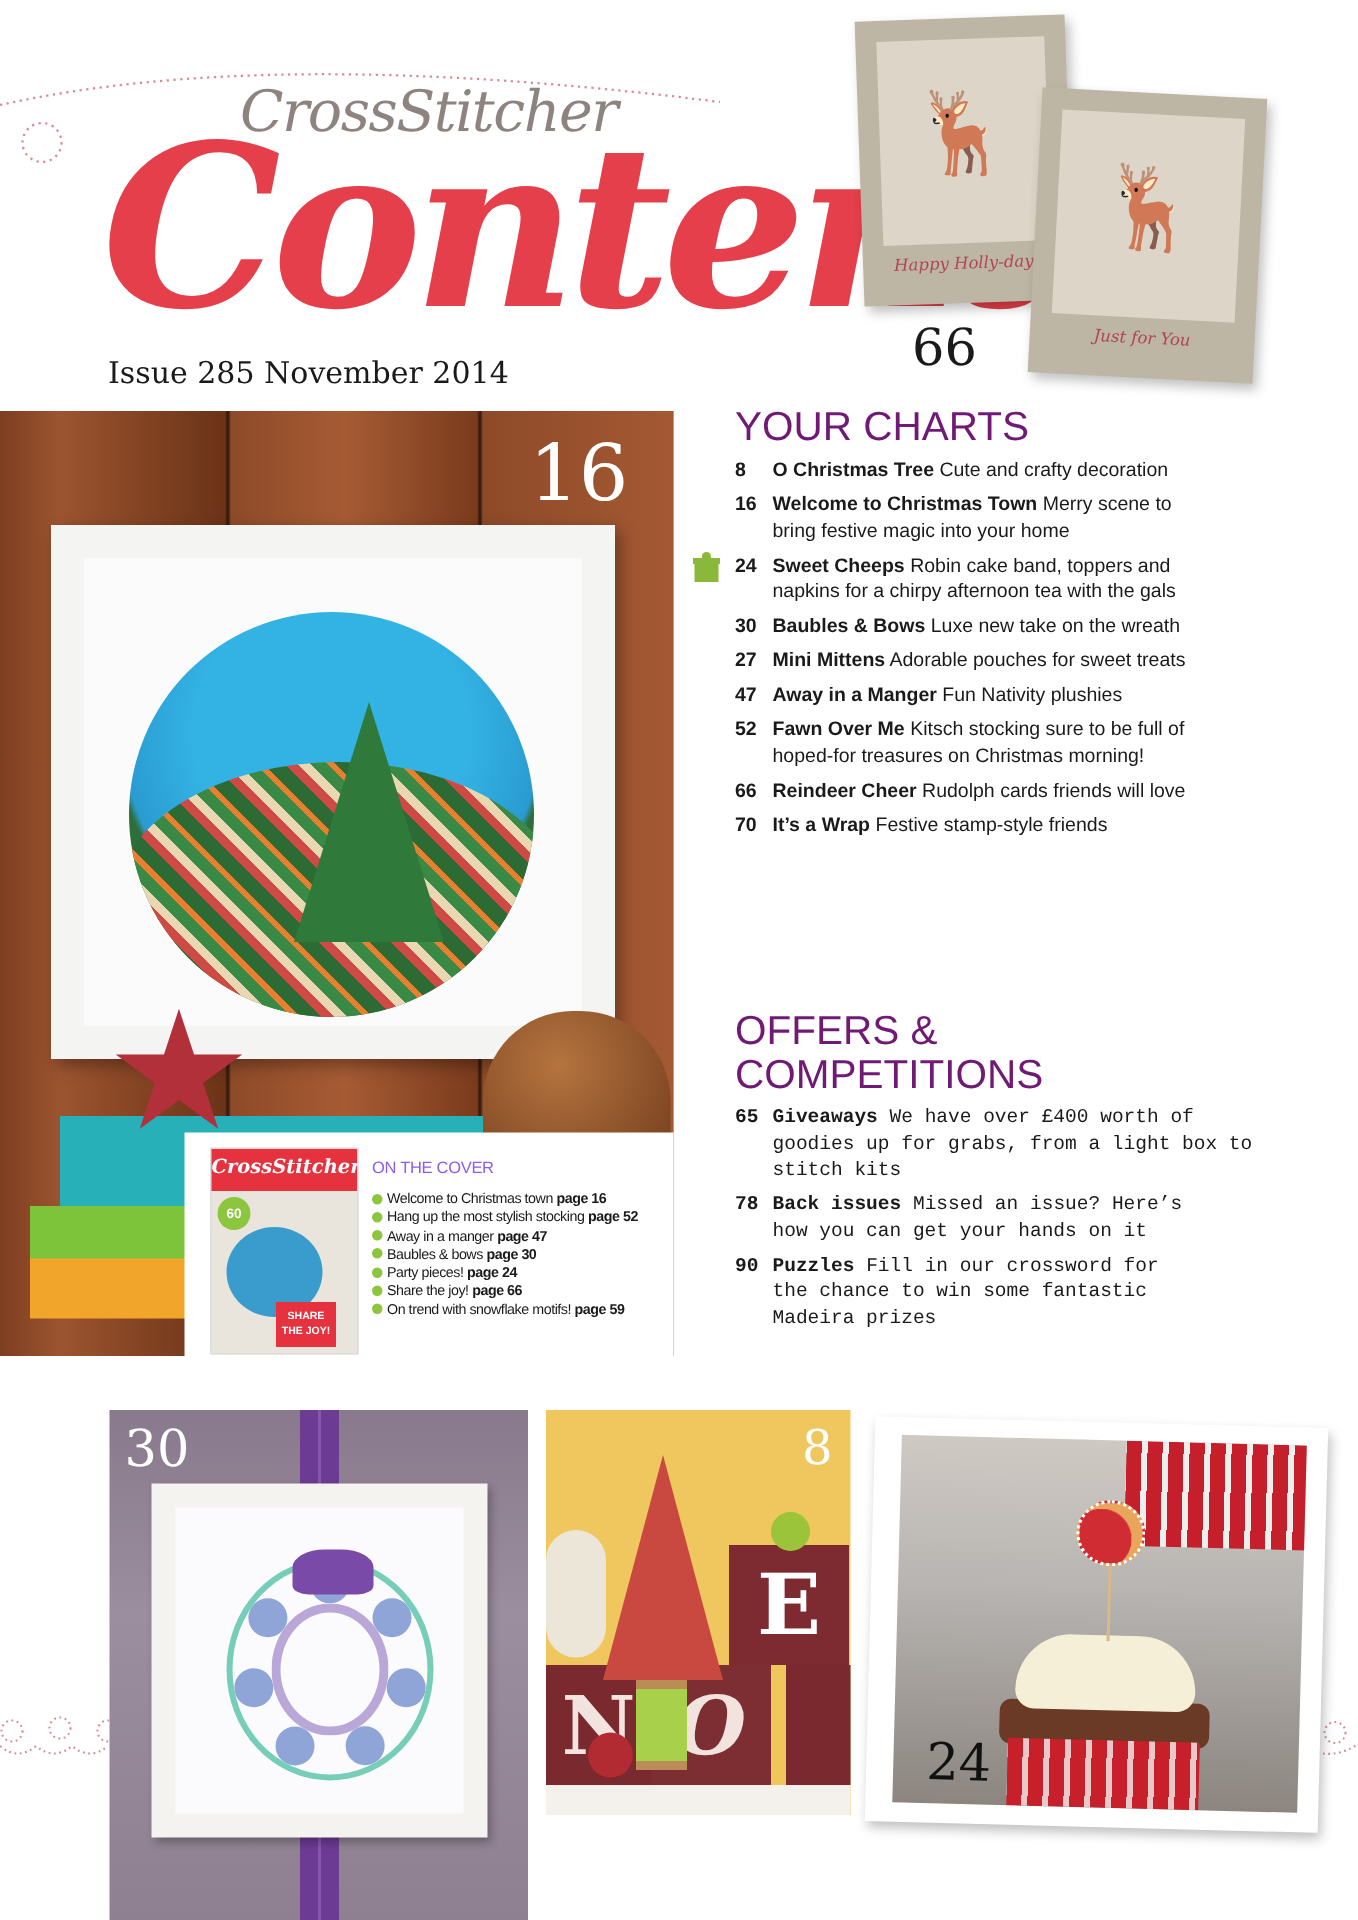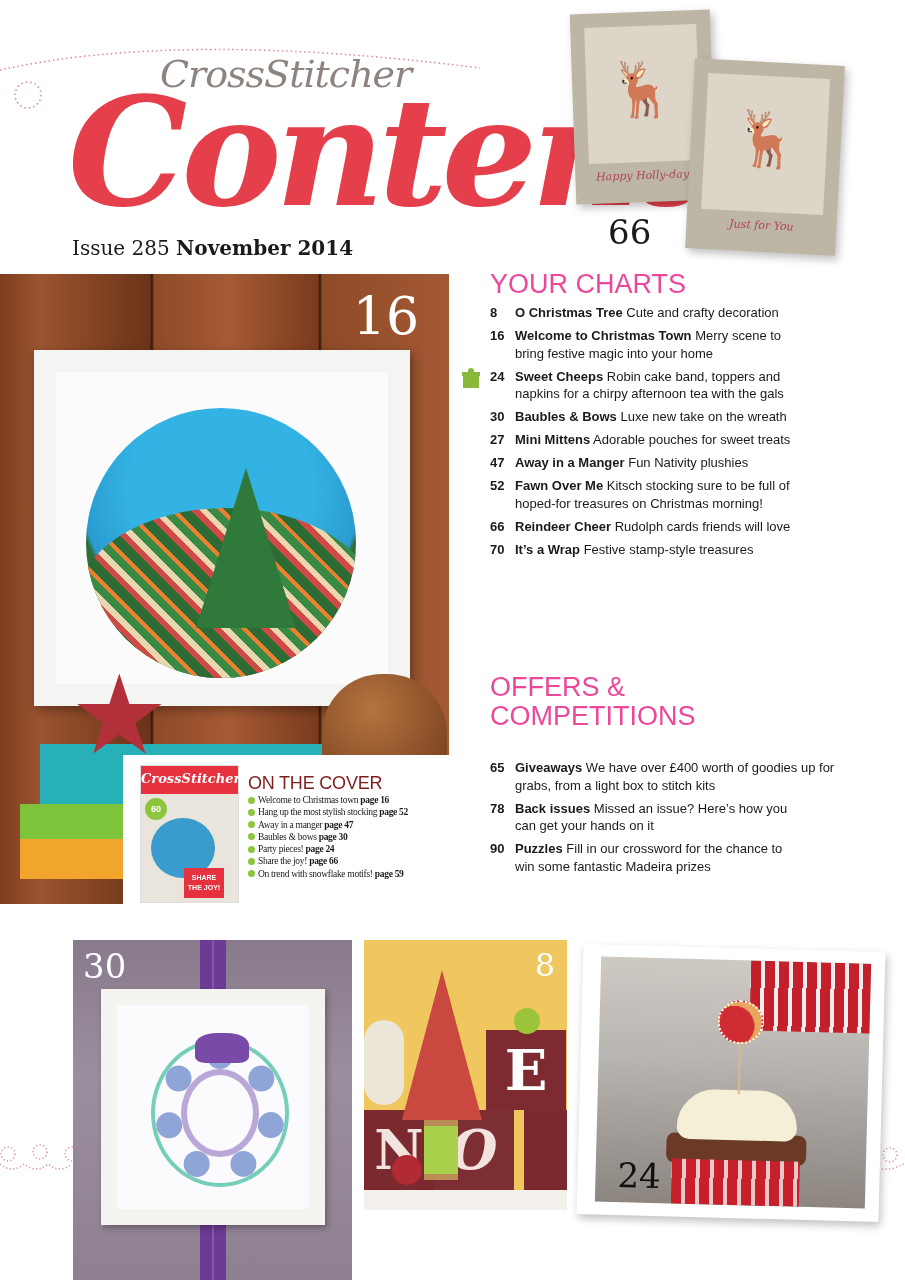--- a/index.html
+++ b/index.html
@@ -3,21 +3,21 @@
 <meta charset="utf-8">
 <style>
   * { box-sizing: border-box; margin: 0; padding: 0; }
   body { width: 905px; height: 1280px; background: #ffffff; position: relative; overflow: hidden; font-family: "Liberation Sans", "DejaVu Sans", sans-serif; color: #1a1a1a; }
 
   
   .dotted-arc { position: absolute; left: 0; top: 40px; width: 500px; height: 90px; }
   .brand { position: absolute; left: 160px; top: 52px; font-family: "DejaVu Serif", serif; font-size: 38px; color: #8d8480; letter-spacing: -1px; font-style: italic; }
   .contents-title { position: absolute; left: 68px; top: 72px; font-family: "DejaVu Serif", serif; font-style: italic; font-weight: bold; font-size: 150px; line-height: 160px; color: #e43f4a; letter-spacing: -6px; }
   .issue { position: absolute; left: 72px; top: 236px; font-family: "DejaVu Serif", serif; font-size: 20px; color: #1a1a1a; }
-  .issue b { font-weight: bold; margin-top: 36px; }
+  .issue b { font-weight: normal; margin-top: 36px; }
 
   
   .card { position: absolute; background: #bdb6a5; box-shadow: 3px 4px 8px rgba(0,0,0,0.25); }
   .card .inner { position: absolute; background: #ddd6c8; }
   .card .caption { position: absolute; left: 0; right: 0; text-align: center; font-family: "DejaVu Serif", serif; font-style: italic; font-size: 11px; color: #b24456; }
   .card1 { left: 573px; top: 12px; width: 140px; height: 190px; transform: rotate(-2deg); }
   .card2 { left: 690px; top: 62px; width: 150px; height: 190px; transform: rotate(3deg); }
   .deer { position: absolute; font-size: 54px; line-height: 1; color: #a46a3e; }
   .page-66 { position: absolute; left: 608px; top: 212px; font-family: "DejaVu Serif", serif; font-size: 34px; color: #1a1a1a; }
 
@@ -35,28 +35,28 @@
   .star-red { position: absolute; left: 70px; top: 386px; font-size: 110px; line-height: 1; color: #b2303a; }
   .teddy { position: absolute; left: 322px; top: 400px; width: 125px; height: 90px; border-radius: 60px 60px 10px 10px; background: radial-gradient(circle at 40% 40%, #b5743f, #7a4220); }
 
   
   .cover-box { position: absolute; left: 123px; top: 755px; width: 326px; height: 150px; background: #ffffff; }
   .mag-thumb { position: absolute; left: 17px; top: 10px; width: 99px; height: 138px; background: #e9e4dc; border: 1px solid #ddd; }
   .mag-thumb .mag-head { position: absolute; left: 0; top: 0; right: 0; height: 28px; background: #e5323e; color: #fff; font-family: "DejaVu Serif", serif; font-style: italic; font-weight: bold; font-size: 13px; text-align: center; line-height: 26px; }
   .mag-thumb .badge84 { position: absolute; left: 4px; top: 32px; width: 22px; height: 22px; border-radius: 50%; background: #8cc63f; color: #fff; font-size: 9px; font-weight: bold; text-align: center; line-height: 22px; }
   .mag-thumb .mag-circle { position: absolute; left: 10px; top: 52px; width: 64px; height: 60px; border-radius: 50%; background: #3a9ccd; }
   .mag-thumb .share { position: absolute; right: 14px; bottom: 4px; width: 40px; height: 30px; background: #e5323e; color: #fff; font-size: 7px; font-weight: bold; text-align: center; line-height: 10px; padding-top: 5px; }
-  .cover-title { position: absolute; left: 125px; top: 18px; font-size: 18px; color: #7f1d1d; letter-spacing: -0.2px; }
-  .cover-list { position: absolute; left: 125px; top: 39px; list-style: none; font-family: Liberation Serif, serif; }
+  .cover-title { position: absolute; left: 125px; top: 18px; font-size: 11px; color: #8b5cf6; letter-spacing: -0.2px; }
+  .cover-list { position: absolute; left: 125px; top: 39px; list-style: none; }
   .cover-list li { font-size: 9.5px; line-height: 12.3px; letter-spacing: -0.3px; white-space: nowrap; }
   .cover-list .dot { display: inline-block; width: 7px; height: 7px; border-radius: 50%; background: #8cc63f; margin-right: 3px; vertical-align: -0.5px; }
   .cover-list b { font-weight: bold; }
 
   
-  .section-heading { position: absolute; left: 490px; font-size: 27px; color: #ec4899; letter-spacing: 0px; line-height: 29px; font-weight: normal; }
+  .section-heading { position: absolute; left: 490px; font-size: 27px; color: #701a75; letter-spacing: 0px; line-height: 29px; font-weight: normal; }
   .toc-list { position: absolute; left: 490px; list-style: none; width: 410px; }
   .toc-item { position: relative; display: flex; font-size: 13px; line-height: 17.5px; margin-bottom: 5.5px; }
   .toc-item .num { width: 25px; flex: none; font-weight: bold; }
   .toc-item .text { flex: 1; }
   .toc-item .title { font-weight: bold; }
   .gift-icon { position: absolute; left: -28px; top: 0px; width: 18px; height: 20px; }
   .gift-icon .lid { position: absolute; left: 0; top: 4px; width: 18px; height: 4px; background: #8ab83b; }
   .gift-icon .box { position: absolute; left: 1px; top: 8px; width: 16px; height: 12px; background: #8ab83b; }
   .gift-icon .bow { position: absolute; left: 6px; top: 0; width: 6px; height: 4px; border-radius: 3px 3px 0 0; background: #8ab83b; }
 
@@ -193,29 +193,29 @@
   <li class="toc-item" style="width:310px">
       <span class="num">52</span>
       <span class="text"><span class="title">Fawn Over Me</span> <span>Kitsch stocking sure to be full of hoped-for treasures on Christmas morning!</span></span>
     </li>
   <li class="toc-item">
       <span class="num">66</span>
       <span class="text"><span class="title">Reindeer Cheer</span> <span>Rudolph cards friends will love</span></span>
     </li>
   <li class="toc-item">
       <span class="num">70</span>
-      <span class="text"><span class="title">It’s a Wrap</span> <span>Festive stamp-style treasures</span></span>
+      <span class="text"><span class="title">It’s a Wrap</span> <span>Festive stamp-style friends</span></span>
     </li>
 </ul>
 
 <h2 class="section-heading" style="top:673px;">
   <span>OFFERS &amp;</span><br>
   <span>COMPETITIONS</span>
 </h2>
-<ul class="toc-list" style="top:759px;">
+<ul class="toc-list" style="top:736px;font-family:Liberation Mono, monospace;">
   <li class="toc-item" style="width:345px">
       <span class="num">65</span>
       <span class="text"><span class="title">Giveaways</span> <span>We have over £400 worth of goodies up for grabs, from a light box to stitch kits</span></span>
     </li>
   <li class="toc-item" style="width:310px">
       <span class="num">78</span>
       <span class="text"><span class="title">Back issues</span> <span>Missed an issue? Here’s how you can get your hands on it</span></span>
     </li>
   <li class="toc-item" style="width:310px">
       <span class="num">90</span>

